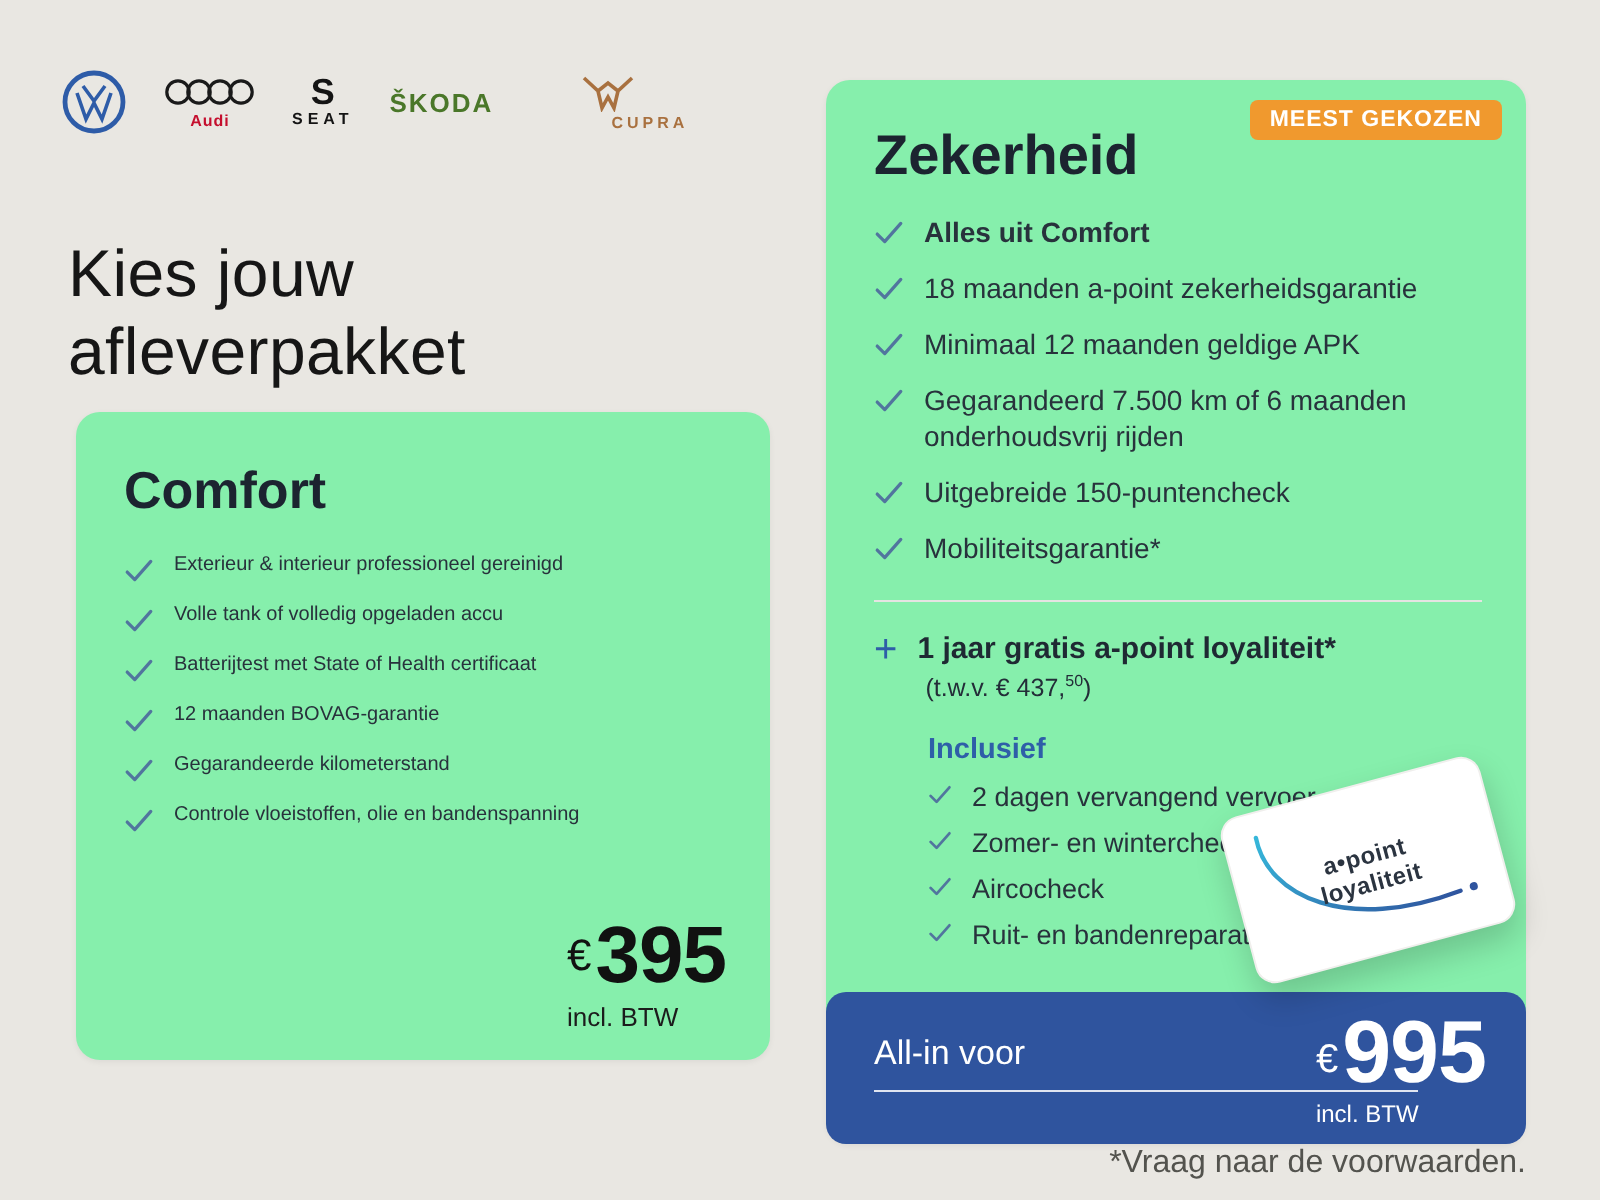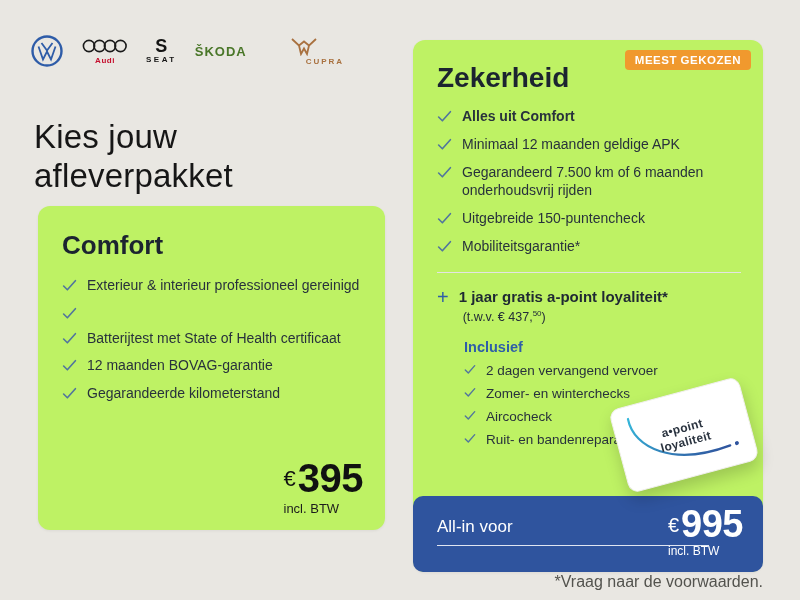--- a/index.html
+++ b/index.html
@@ -19,33 +19,33 @@
   .skoda-word{font-size:13px;font-weight:800;color:#4a7729;letter-spacing:1px;}
   .cupra-label{color:#a9713f;letter-spacing:2px;padding-left:41px;}
   
   .page-title{
     position:absolute;left:34px;top:96px;
     font-size:33px;font-weight:500;line-height:1.18;color:#161616;
     white-space:pre-line;letter-spacing:.2px;
   }
   
   .card{
-    position:absolute;background:#bef264;border-radius:12px;
+    position:absolute;background:#86efac;border-radius:12px;
     box-shadow:0 1px 3px rgba(0,0,0,.06);
     box-sizing:border-box;
   }
   .card-comfort{left:38px;top:206px;width:347px;height:324px;padding:24px 22px 0 24px;}
   .card-zekerheid{left:413px;top:40px;width:350px;height:532px;padding:22px 22px 0 24px;}
   .card h2{margin:0;color:#1c2430;}
   .card-comfort h2{font-size:26px;margin-bottom:16px;}
   .card-zekerheid h2{font-size:28px;margin-bottom:14px;}
   
   ul.feature-list{list-style:none;margin:0;padding:0;}
   ul.feature-list li{display:flex;gap:10px;align-items:flex-start;}
-  .c-list li{margin-bottom:10px;font-size:14px;line-height:1.25;color:#28323c;text-align:center;}
+  .c-list li{margin-bottom:10px;font-size:10px;line-height:1.25;color:#28323c;text-align:center;}
   .z-list li{margin-bottom:10.5px;font-size:14px;line-height:1.25;color:#28323c;}
   .z-list li:first-of-type .item-text{font-weight:700;}
   .check{flex:0 0 auto;margin-top:2px;display:inline-flex;}
   
   .price-block{position:absolute;right:22px;bottom:14px;color:#111;}
   .price-line{line-height:1;}
   .euro{font-size:22px;font-weight:400;vertical-align:6px;margin-right:2px;}
   .amount{font-size:40px;font-weight:700;letter-spacing:-.5px;}
   .price-note{font-size:13px;margin-top:3px;color:#1c1c1c;}
   
@@ -81,21 +81,21 @@
   }
   
   .price-bar{
     position:absolute;left:0;right:0;bottom:0;height:76px;
     background:#2f549e;border-radius:10px;z-index:1;color:#fff;padding-left:39px;
   }
   .price-bar .bar-label{position:absolute;left:24px;top:21px;font-size:17px;font-weight:500;}
   .price-bar .bar-line{position:absolute;left:24px;top:49px;width:272px;border-top:1px solid rgba(255,255,255,.85);}
   .price-bar .price-block{right:20px;bottom:auto;top:9px;color:#fff;}
   .price-bar .euro{font-size:20px;vertical-align:5px;}
-  .price-bar .amount{font-size:38px;}
+  .price-bar .amount{font-size:44px;}
   .price-bar .price-note{font-size:12px;color:#fff;margin-top:1px;}
   
   .footnote{position:absolute;right:37px;top:573px;font-size:16px;color:#53534e;}
 </style>
 </head>
 <body>
 
 <div class="brand-row">
   <div class="brand">
     <svg width="34" height="34" viewBox="0 0 34 34" fill="none">
@@ -144,20 +144,21 @@
         </span>
         <span class="item-text">Exterieur &amp; interieur professioneel gereinigd</span>
       </li>
 
       <li>
         <span class="check">
           <svg width="15" height="13" viewBox="0 0 14 12" fill="none">
             <path d="M1.5 6.5 L5 10 L12.5 1.5" stroke="#51759e" stroke-width="1.5" stroke-linecap="round" stroke-linejoin="round"></path>
           </svg>
         </span>
+        <span class="item-text">Volle tank of volledig opgeladen accu</span>
       </li>
 
       <li>
         <span class="check">
           <svg width="15" height="13" viewBox="0 0 14 12" fill="none">
             <path d="M1.5 6.5 L5 10 L12.5 1.5" stroke="#51759e" stroke-width="1.5" stroke-linecap="round" stroke-linejoin="round"></path>
           </svg>
         </span>
         <span class="item-text">Batterijtest met State of Health certificaat</span>
       </li>
@@ -174,20 +175,28 @@
 
       <li>
         <span class="check">
           <svg width="15" height="13" viewBox="0 0 14 12" fill="none">
             <path d="M1.5 6.5 L5 10 L12.5 1.5" stroke="#51759e" stroke-width="1.5" stroke-linecap="round" stroke-linejoin="round"></path>
           </svg>
         </span>
         <span class="item-text">Gegarandeerde kilometerstand</span>
       </li>
 
+      <li>
+        <span class="check">
+          <svg width="15" height="13" viewBox="0 0 14 12" fill="none">
+            <path d="M1.5 6.5 L5 10 L12.5 1.5" stroke="#51759e" stroke-width="1.5" stroke-linecap="round" stroke-linejoin="round"></path>
+          </svg>
+        </span>
+        <span class="item-text">Controle vloeistoffen, olie en bandenspanning</span>
+      </li>
     </ul>
   <div class="price-block">
     <div class="price-line">
       <span class="euro">€</span><span class="amount">395</span>
     </div>
     <div class="price-note">incl. BTW</div>
   </div>
 </section>
 
 <section class="card card-zekerheid">
@@ -197,20 +206,28 @@
 
       <li>
         <span class="check">
           <svg width="15" height="13" viewBox="0 0 14 12" fill="none">
             <path d="M1.5 6.5 L5 10 L12.5 1.5" stroke="#51759e" stroke-width="1.5" stroke-linecap="round" stroke-linejoin="round"></path>
           </svg>
         </span>
         <span class="item-text">Alles uit Comfort</span>
       </li>
 
+      <li>
+        <span class="check">
+          <svg width="15" height="13" viewBox="0 0 14 12" fill="none">
+            <path d="M1.5 6.5 L5 10 L12.5 1.5" stroke="#51759e" stroke-width="1.5" stroke-linecap="round" stroke-linejoin="round"></path>
+          </svg>
+        </span>
+        <span class="item-text">18 maanden a-point zekerheidsgarantie</span>
+      </li>
 
       <li>
         <span class="check">
           <svg width="15" height="13" viewBox="0 0 14 12" fill="none">
             <path d="M1.5 6.5 L5 10 L12.5 1.5" stroke="#51759e" stroke-width="1.5" stroke-linecap="round" stroke-linejoin="round"></path>
           </svg>
         </span>
         <span class="item-text">Minimaal 12 maanden geldige APK</span>
       </li>
 

